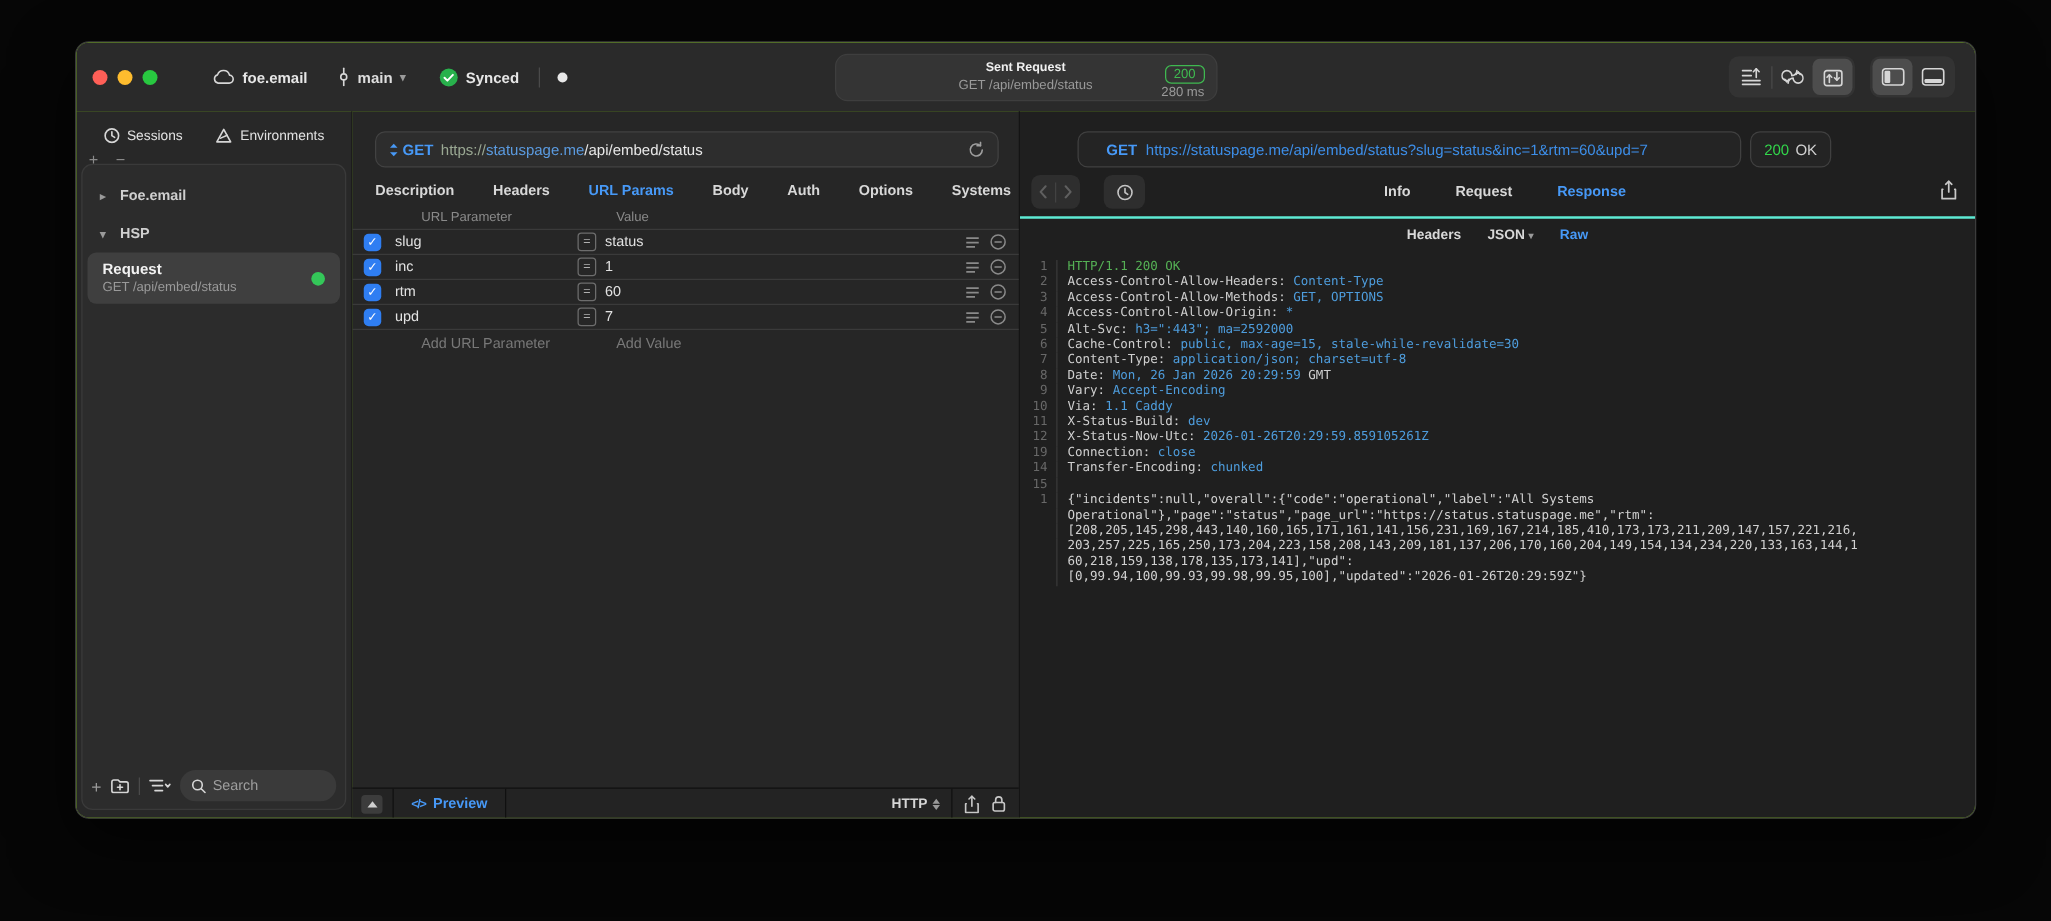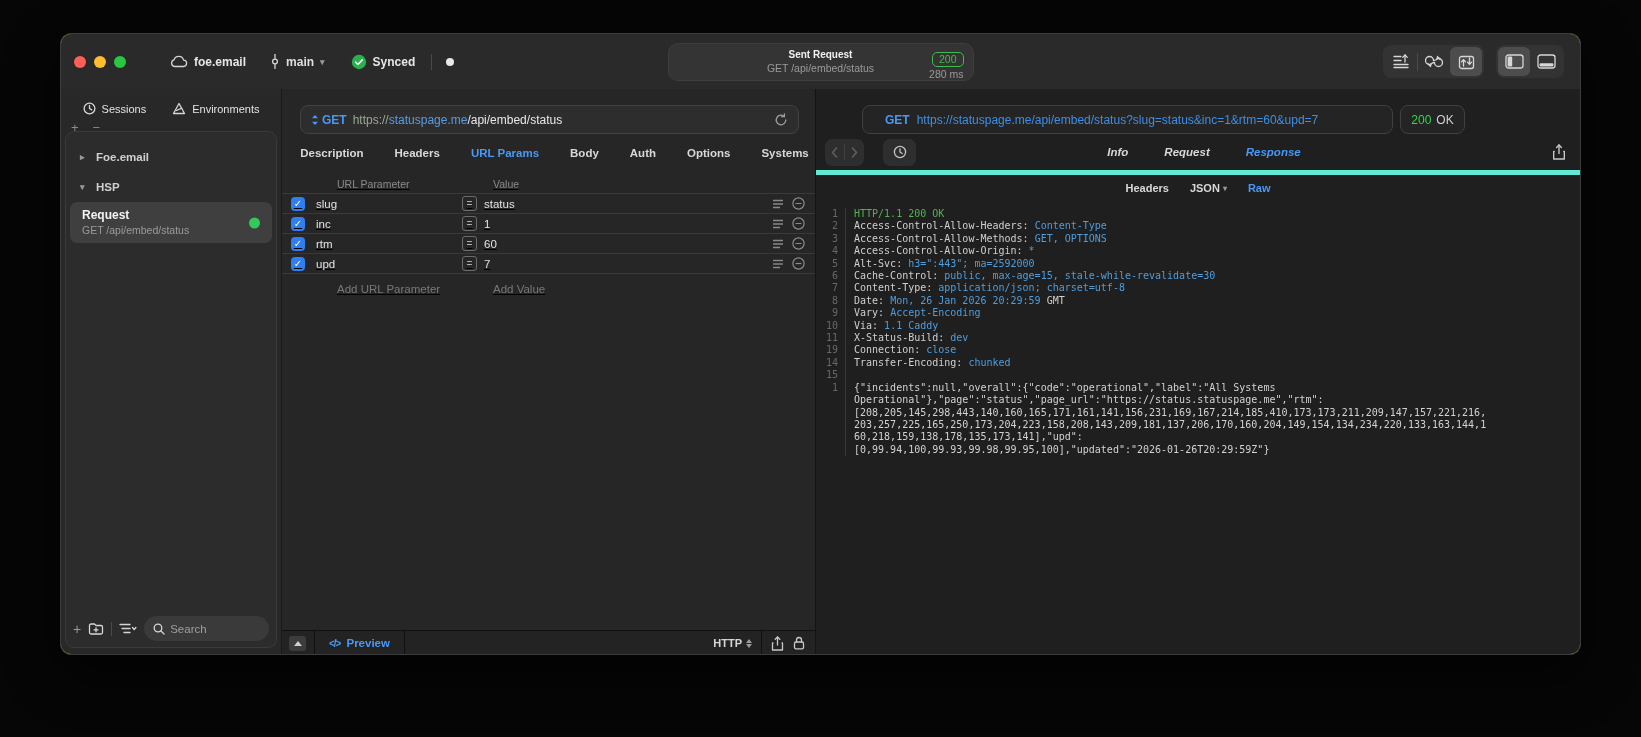--- a/index.html
+++ b/index.html
@@ -65,32 +65,32 @@
   .search-pill { flex:1; height:25px; background:#3a3a3a; border-radius:13px; display:flex; align-items:center;
                  padding:0 9px; gap:5px; color:#9e9e9e; font-size:11.5px; }
 
   
   .url-bar { margin:16px 16px 0 18px; height:29px; background:#2d2d2d; border:1px solid #424242;
              border-radius:8px; display:flex; align-items:center; padding:0 10px; font-size:12px; }
   .m-get { color:#4799f7; font-weight:bold; margin:0 6px 0 3px; }
   .u-scheme { color:#9aa893; } .u-host { color:#5b9be0; } .u-path { color:#e8e8e8; }
   .mid-tabs { margin-top:13px; display:flex; justify-content:center; gap:19px; font-size:11.5px; }
   .tab { color:#d8d8d8; font-weight:bold;margin-left:12px; } .tab.active { color:#4799f7; }
-  .ptable { margin-top:15px; font-size:11.5px;text-decoration:underline; }
+  .ptable { margin-top:5px; font-size:11.5px; }
   .pt-head { display:flex; color:#8a8a8a; font-size:10.5px; height:19px; align-items:center; }
   .pt-c1 { padding-left:55px; width:211px; } .pt-c2 { flex:1; }
   .prow { display:flex; align-items:center; height:20px; border-top:1px solid #3a3a3a; }
   .pcheck { width:14px; height:14px; margin-left:9px; border-radius:4px; background:#2f7ef2; color:#fff;
             font-size:10px; display:flex; align-items:center; justify-content:center; flex:none; }
   .pname { margin-left:11px; width:146px; color:#e2e2e2; }
   .peq { width:15px; height:15px; border:1px solid #6d6d6d; border-radius:3px; color:#b0b0b0; font-size:10px;
          display:flex; align-items:center; justify-content:center; flex:none; }
   .pval { margin-left:7px; flex:1; color:#e2e2e2; }
   .picons { display:flex; align-items:center; gap:8px; margin-right:10px; }
-  .padd { display:flex; height:22px; align-items:flex-end; color:#787878; border-top:1px solid #3a3a3a; }
+  .padd { display:flex; height:22px; align-items:center; color:#787878; border-top:1px solid #3a3a3a; }
   .mid-footer { position:absolute; left:0; right:0; bottom:0; height:25px; background:#232323;
                 border-top:1px solid #101010; display:flex; align-items:center; font-size:11.5px; }
   .collapse-btn { margin:0 8px 0 7px; width:17px; height:15px; background:#3c3c3c; border-radius:3px;
                   display:flex; align-items:center; justify-content:center; }
   .tri-up { width:0; height:0; border-left:4px solid transparent; border-right:4px solid transparent;
             border-bottom:5px solid #cfcfcf; }
   .f-vd { width:1px; height:25px; background:#101010; }
   .preview { display:flex; align-items:center; gap:6px; color:#4799f7; margin:0 14px; font-weight:bold; }
   .code-glyph { font-size:10px; letter-spacing:-1px; }
   .f-right { margin-left:auto; display:flex; align-items:center; gap:9px; }
@@ -102,21 +102,21 @@
   
   .resp-top { display:flex; gap:7px; padding:16px 0 0 46px; }
   .resp-url { width:531px; height:29px; border:1px solid #404040; background:#242424; border-radius:8px;
               display:flex; align-items:center; padding:0 12px 0 22px; font-size:12px; white-space:nowrap; overflow:hidden; }
   .r-get { color:#4799f7; font-weight:bold; margin-right:7px; }
   .r-url { color:#3d8ee8; }
   .resp-status { width:65px; height:29px; border:1px solid #404040; background:#242424; border-radius:8px;
                  display:flex; align-items:center; justify-content:center; gap:5px; font-size:12px; }
   .st-code { color:#32d74b; } .st-ok { color:#d0d0d0; }
   .resp-nav { position:relative; height:41px; display:flex; align-items:center; padding-left:9px; gap:19px;
-              border-bottom:5px solid #5eead4;font-style:italic; }
+              border-bottom:2px solid #5eead4; }
   .nav-group { background:#2e2e2e; border-radius:7px; height:27px; display:flex; align-items:center; }
   .nav-group .nbtn { width:19px; display:flex; align-items:center; justify-content:center; }
   .nav-group .vd { width:1px; height:16px; background:#424242; }
   .resp-tabs { position:absolute; left:50%; transform:translateX(-50%); display:flex; gap:24px; font-size:11.5px; }
   .resp-share { position:absolute; right:14px; top:10px; }
   .resp-subtabs { height:26px; display:flex; justify-content:center; align-items:center; gap:21px; font-size:11px; }
   .subtab { color:#d8d8d8; font-weight:bold; display:flex; align-items:center; gap:3px; }
   .subtab.active { color:#4799f7; }
   .subtab .dd { font-size:8px; color:#9a9a9a; }
 
@@ -529,20 +529,24 @@
             </div>
             <div class="cl">
               <span class="ln">10</span>
               <span class="lt"><span class="k">Via: </span><span class="v">1.1 Caddy</span></span>
             </div>
             <div class="cl">
               <span class="ln">11</span>
               <span class="lt"><span class="k">X-Status-Build: </span><span class="v">dev</span></span>
             </div>
             <div class="cl">
+              <span class="ln">12</span>
+              <span class="lt"><span class="k">X-Status-Now-Utc: </span><span class="v">2026-01-26T20:29:59.859105261Z</span></span>
+            </div>
+            <div class="cl">
               <span class="ln">19</span>
               <span class="lt"><span class="k">Connection: </span><span class="v">close</span></span>
             </div>
             <div class="cl">
               <span class="ln">14</span>
               <span class="lt"><span class="k">Transfer-Encoding: </span><span class="v">chunked</span></span>
             </div>
             <div class="cl">
               <span class="ln">15</span>
               <span class="lt"></span>

